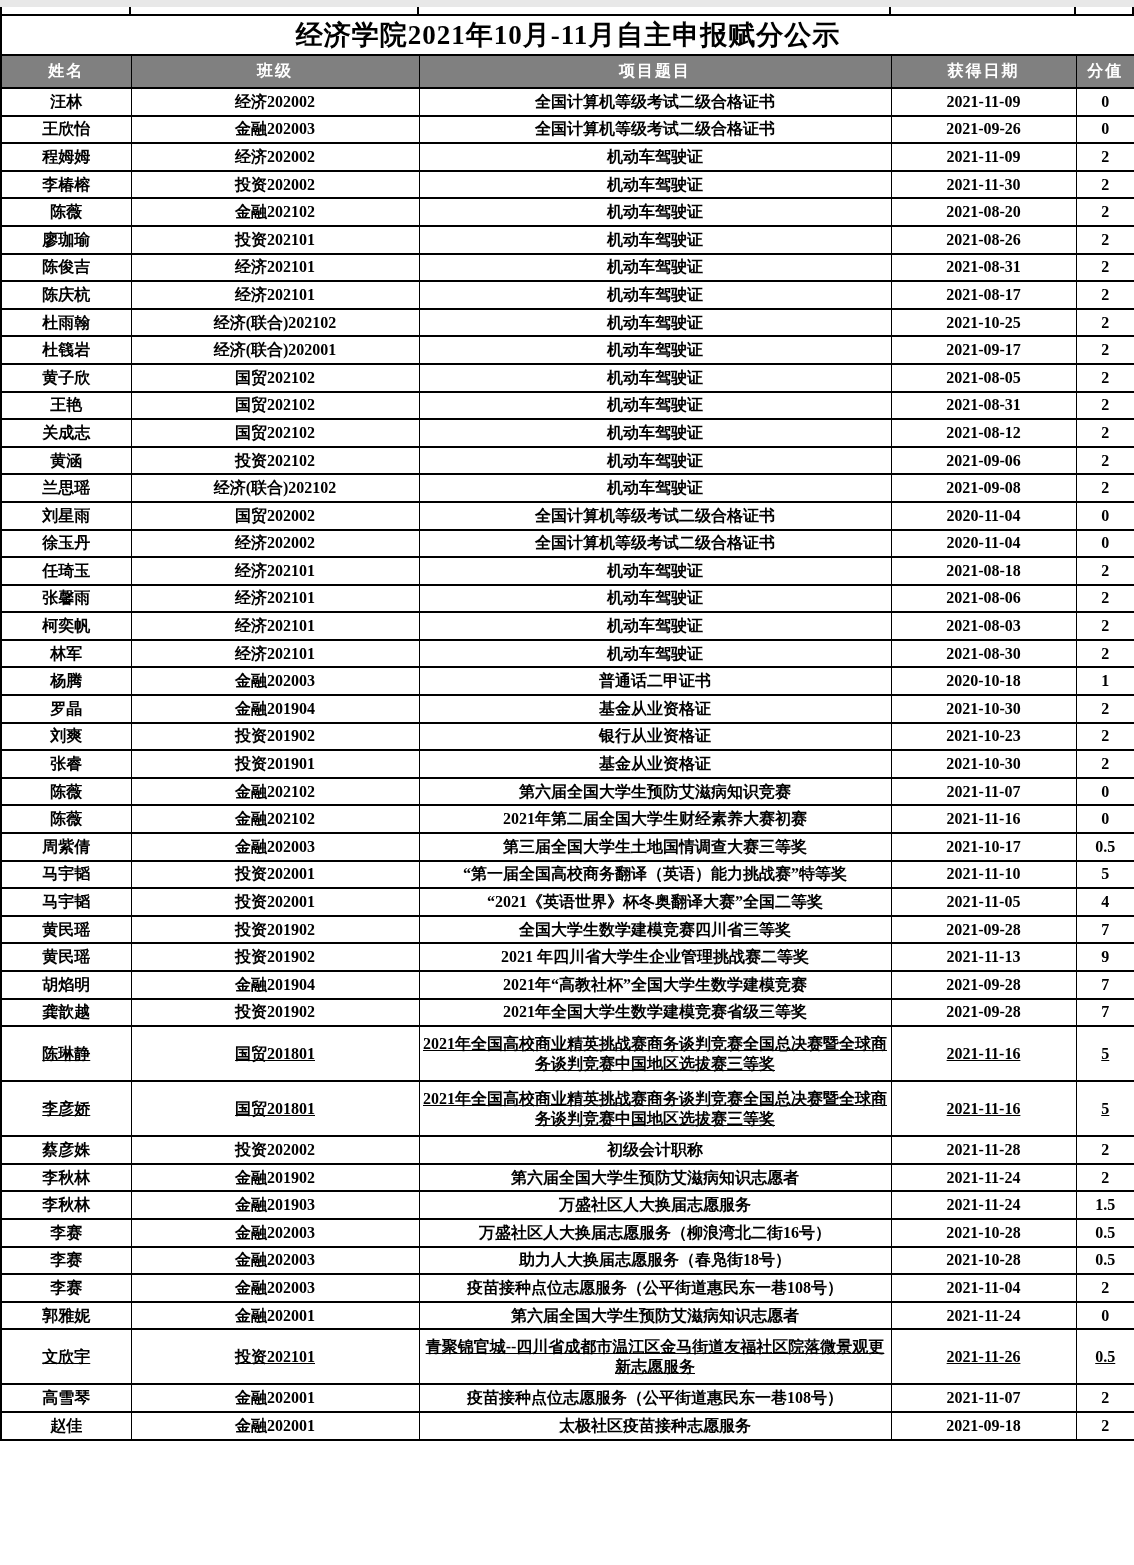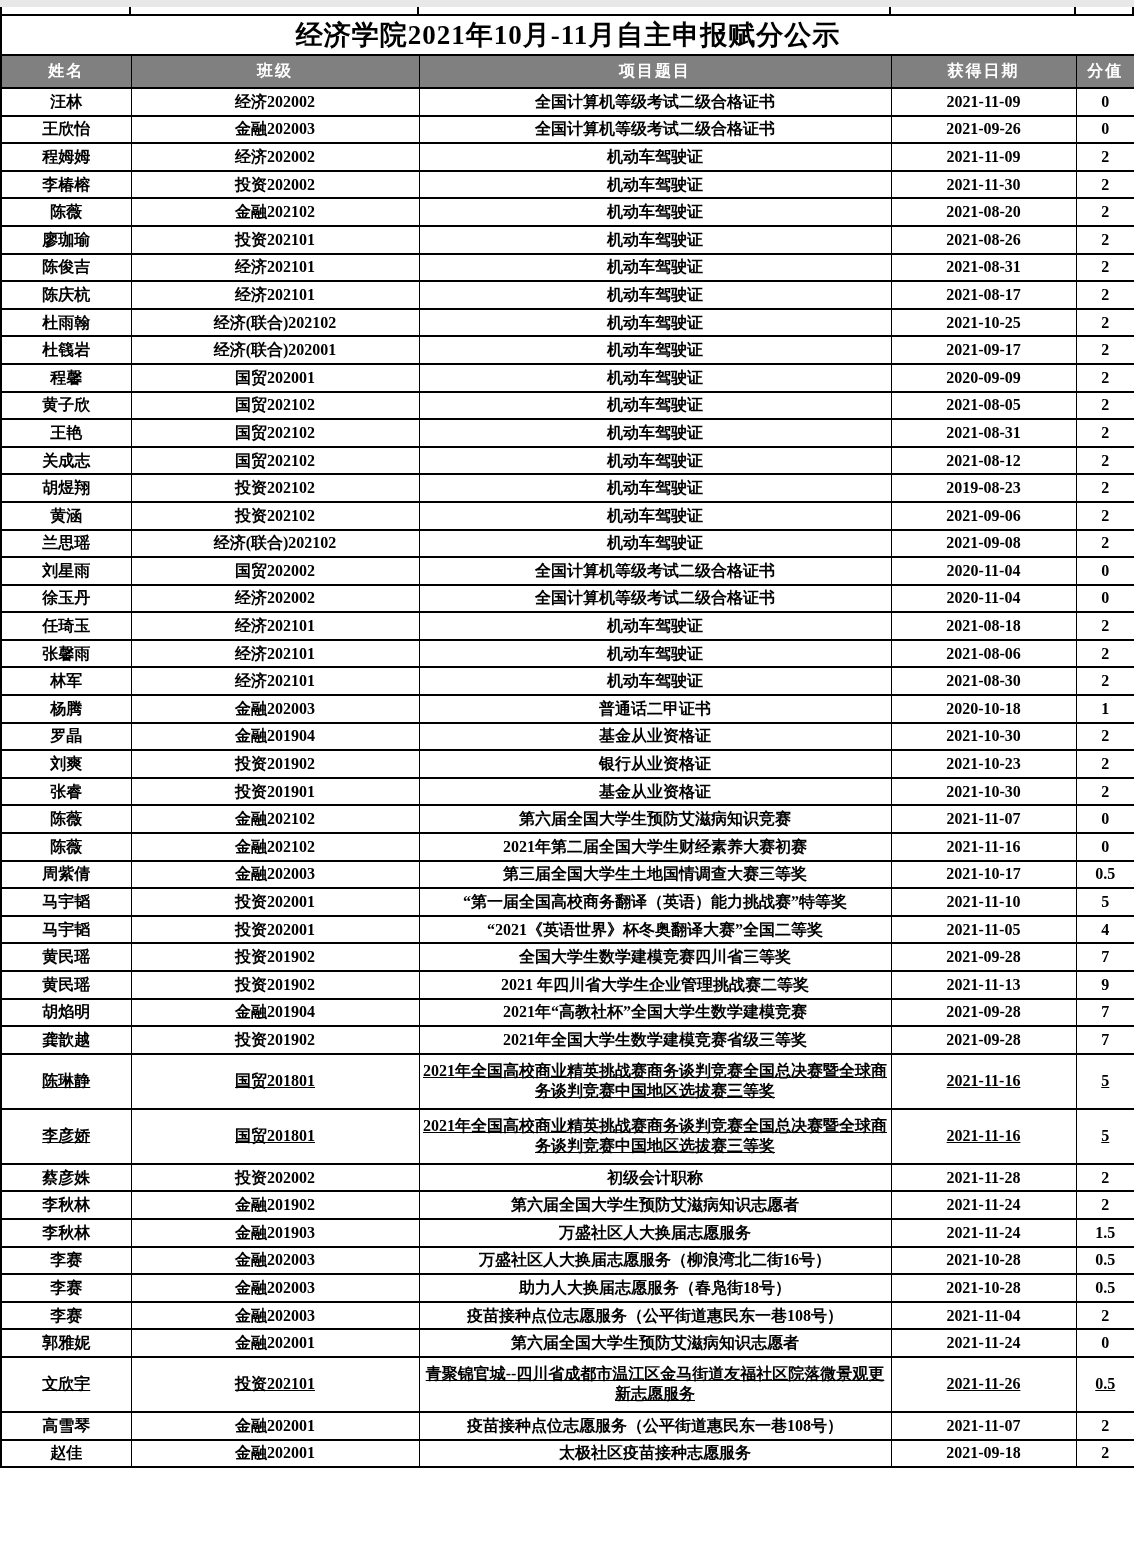--- a/index.html
+++ b/index.html
@@ -139,52 +139,38 @@
           <td class="score">2</td>
         </tr>
         <tr>
           <td class="name">杜篯岩</td>
           <td class="class">经济(联合)202001</td>
           <td class="proj">机动车驾驶证</td>
           <td class="date">2021-09-17</td>
           <td class="score">2</td>
         </tr>
         <tr>
-          <td class="name">程馨</td>
-          <td class="class">国贸202001</td>
-          <td class="proj">机动车驾驶证</td>
-          <td class="date">2020-09-09</td>
-          <td class="score">2</td>
-        </tr>
-        <tr>
           <td class="name">黄子欣</td>
           <td class="class">国贸202102</td>
           <td class="proj">机动车驾驶证</td>
           <td class="date">2021-08-05</td>
           <td class="score">2</td>
         </tr>
         <tr>
           <td class="name">王艳</td>
           <td class="class">国贸202102</td>
           <td class="proj">机动车驾驶证</td>
           <td class="date">2021-08-31</td>
           <td class="score">2</td>
         </tr>
         <tr>
           <td class="name">关成志</td>
           <td class="class">国贸202102</td>
           <td class="proj">机动车驾驶证</td>
           <td class="date">2021-08-12</td>
-          <td class="score">2</td>
-        </tr>
-        <tr>
-          <td class="name">胡煜翔</td>
-          <td class="class">投资202102</td>
-          <td class="proj">机动车驾驶证</td>
-          <td class="date">2019-08-23</td>
           <td class="score">2</td>
         </tr>
         <tr>
           <td class="name">黄涵</td>
           <td class="class">投资202102</td>
           <td class="proj">机动车驾驶证</td>
           <td class="date">2021-09-06</td>
           <td class="score">2</td>
         </tr>
         <tr>
@@ -213,20 +199,27 @@
           <td class="class">经济202101</td>
           <td class="proj">机动车驾驶证</td>
           <td class="date">2021-08-18</td>
           <td class="score">2</td>
         </tr>
         <tr>
           <td class="name">张馨雨</td>
           <td class="class">经济202101</td>
           <td class="proj">机动车驾驶证</td>
           <td class="date">2021-08-06</td>
+          <td class="score">2</td>
+        </tr>
+        <tr>
+          <td class="name">柯奕帆</td>
+          <td class="class">经济202101</td>
+          <td class="proj">机动车驾驶证</td>
+          <td class="date">2021-08-03</td>
           <td class="score">2</td>
         </tr>
         <tr>
           <td class="name">林军</td>
           <td class="class">经济202101</td>
           <td class="proj">机动车驾驶证</td>
           <td class="date">2021-08-30</td>
           <td class="score">2</td>
         </tr>
         <tr>

